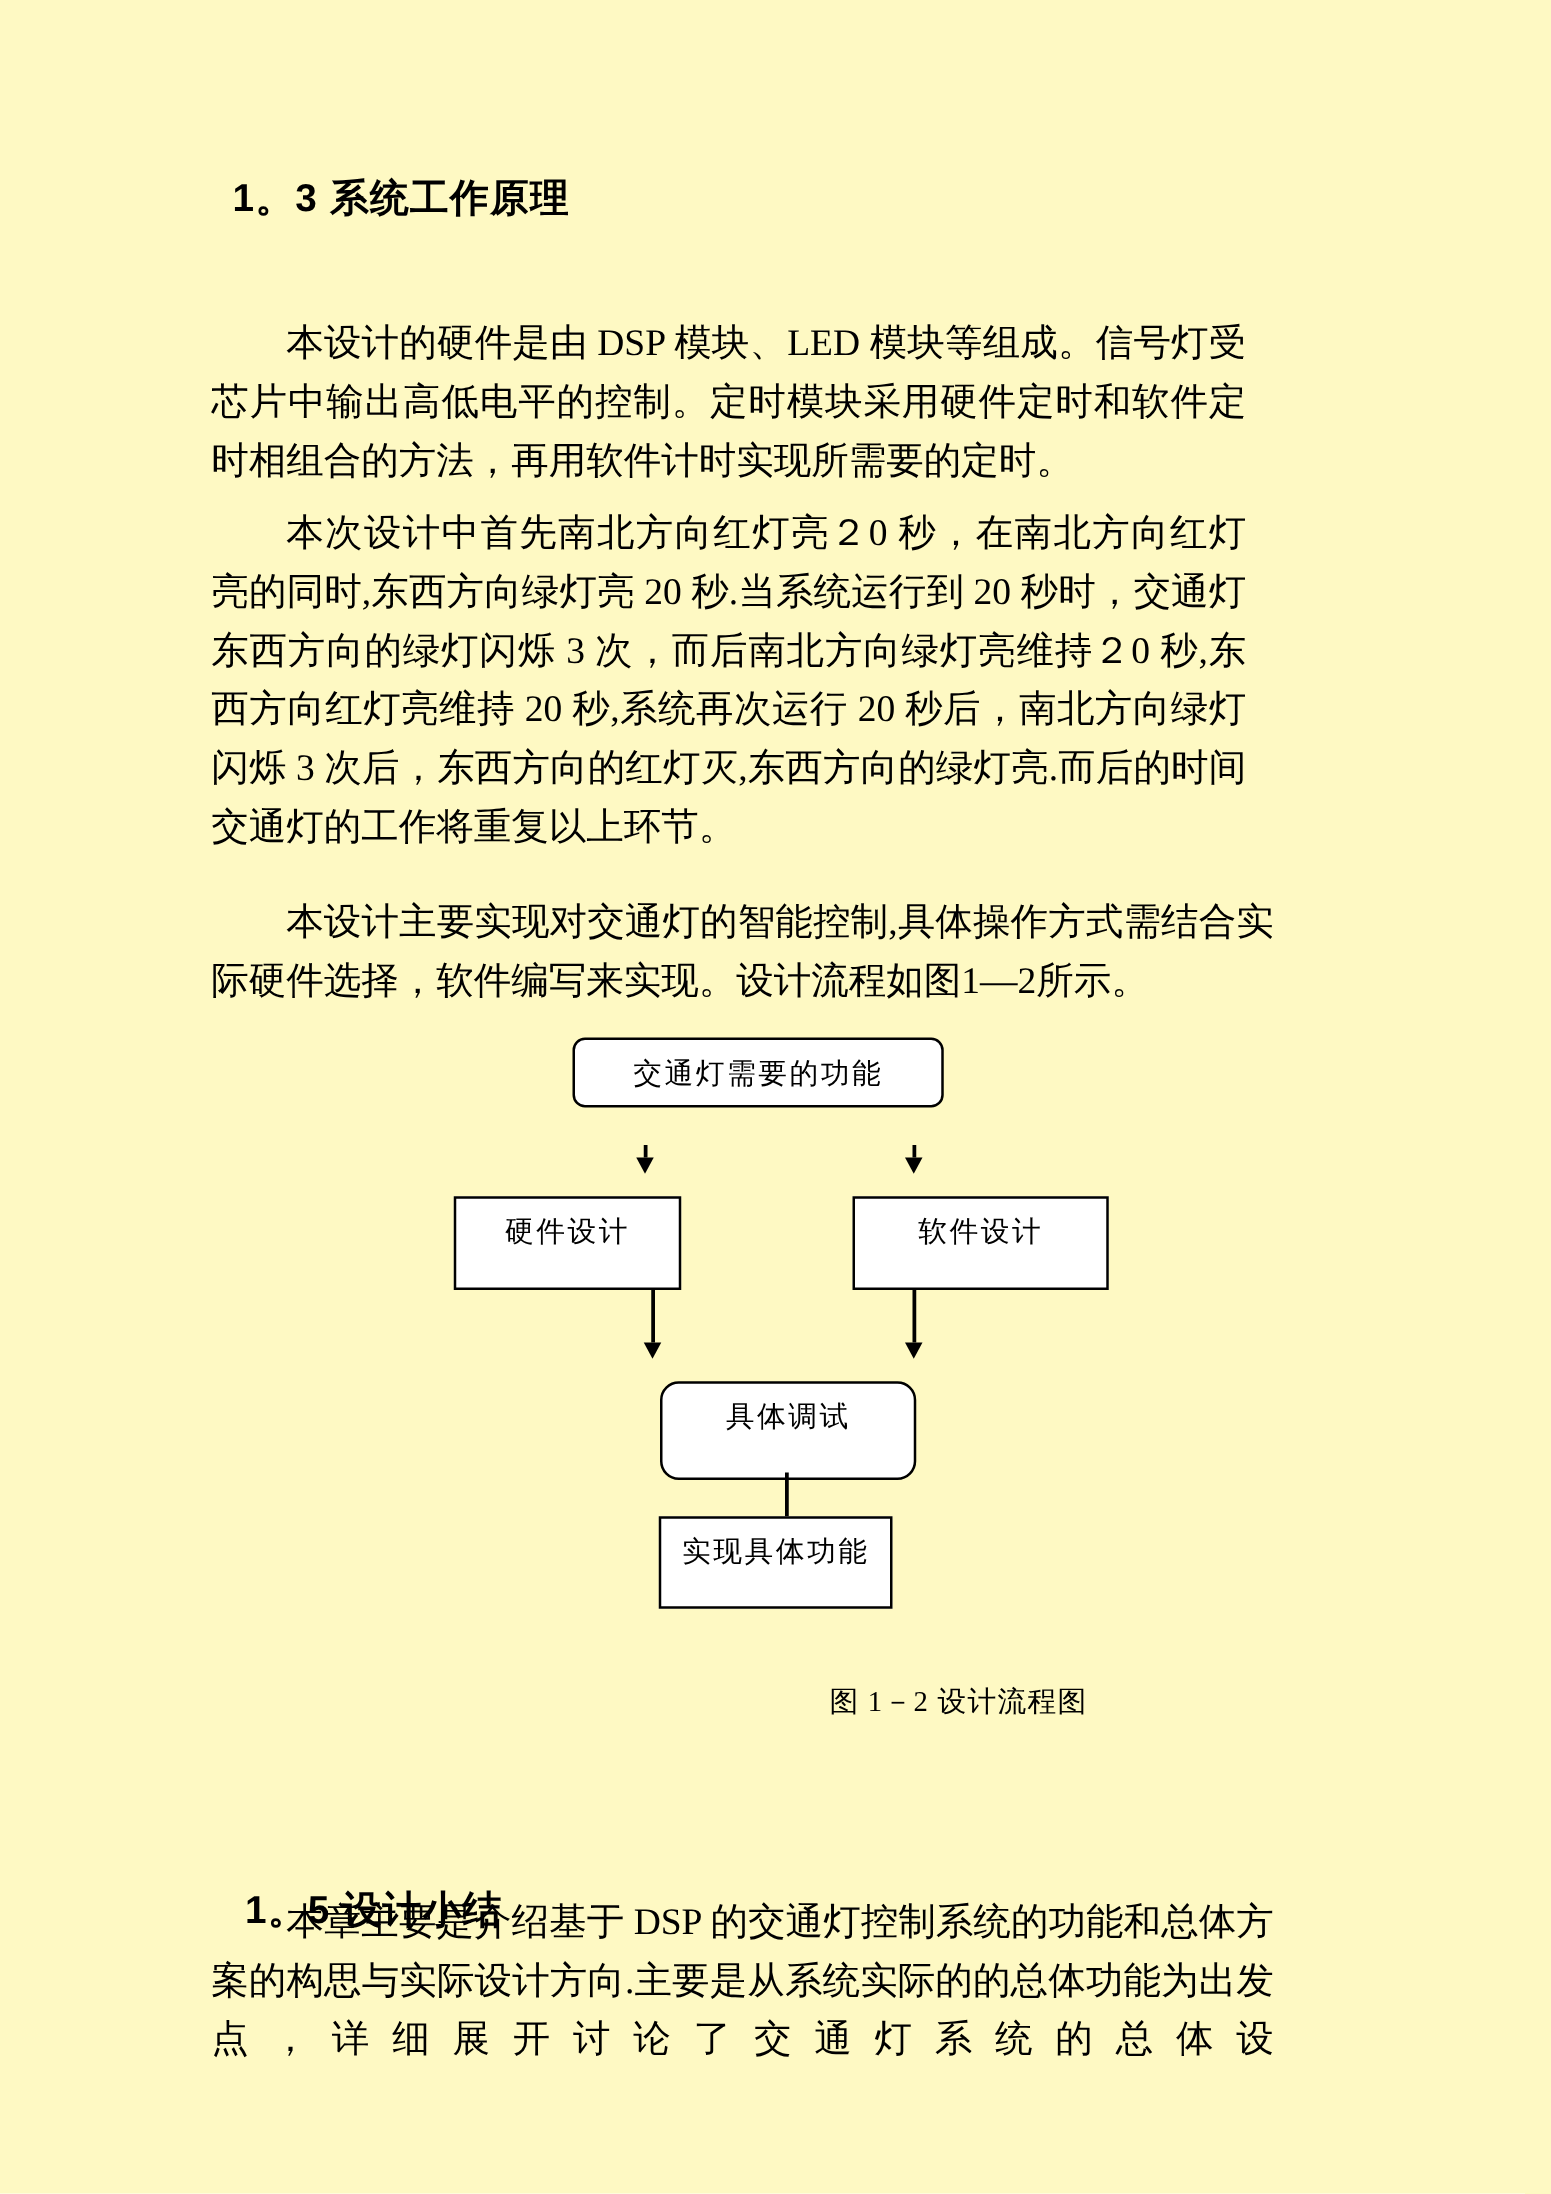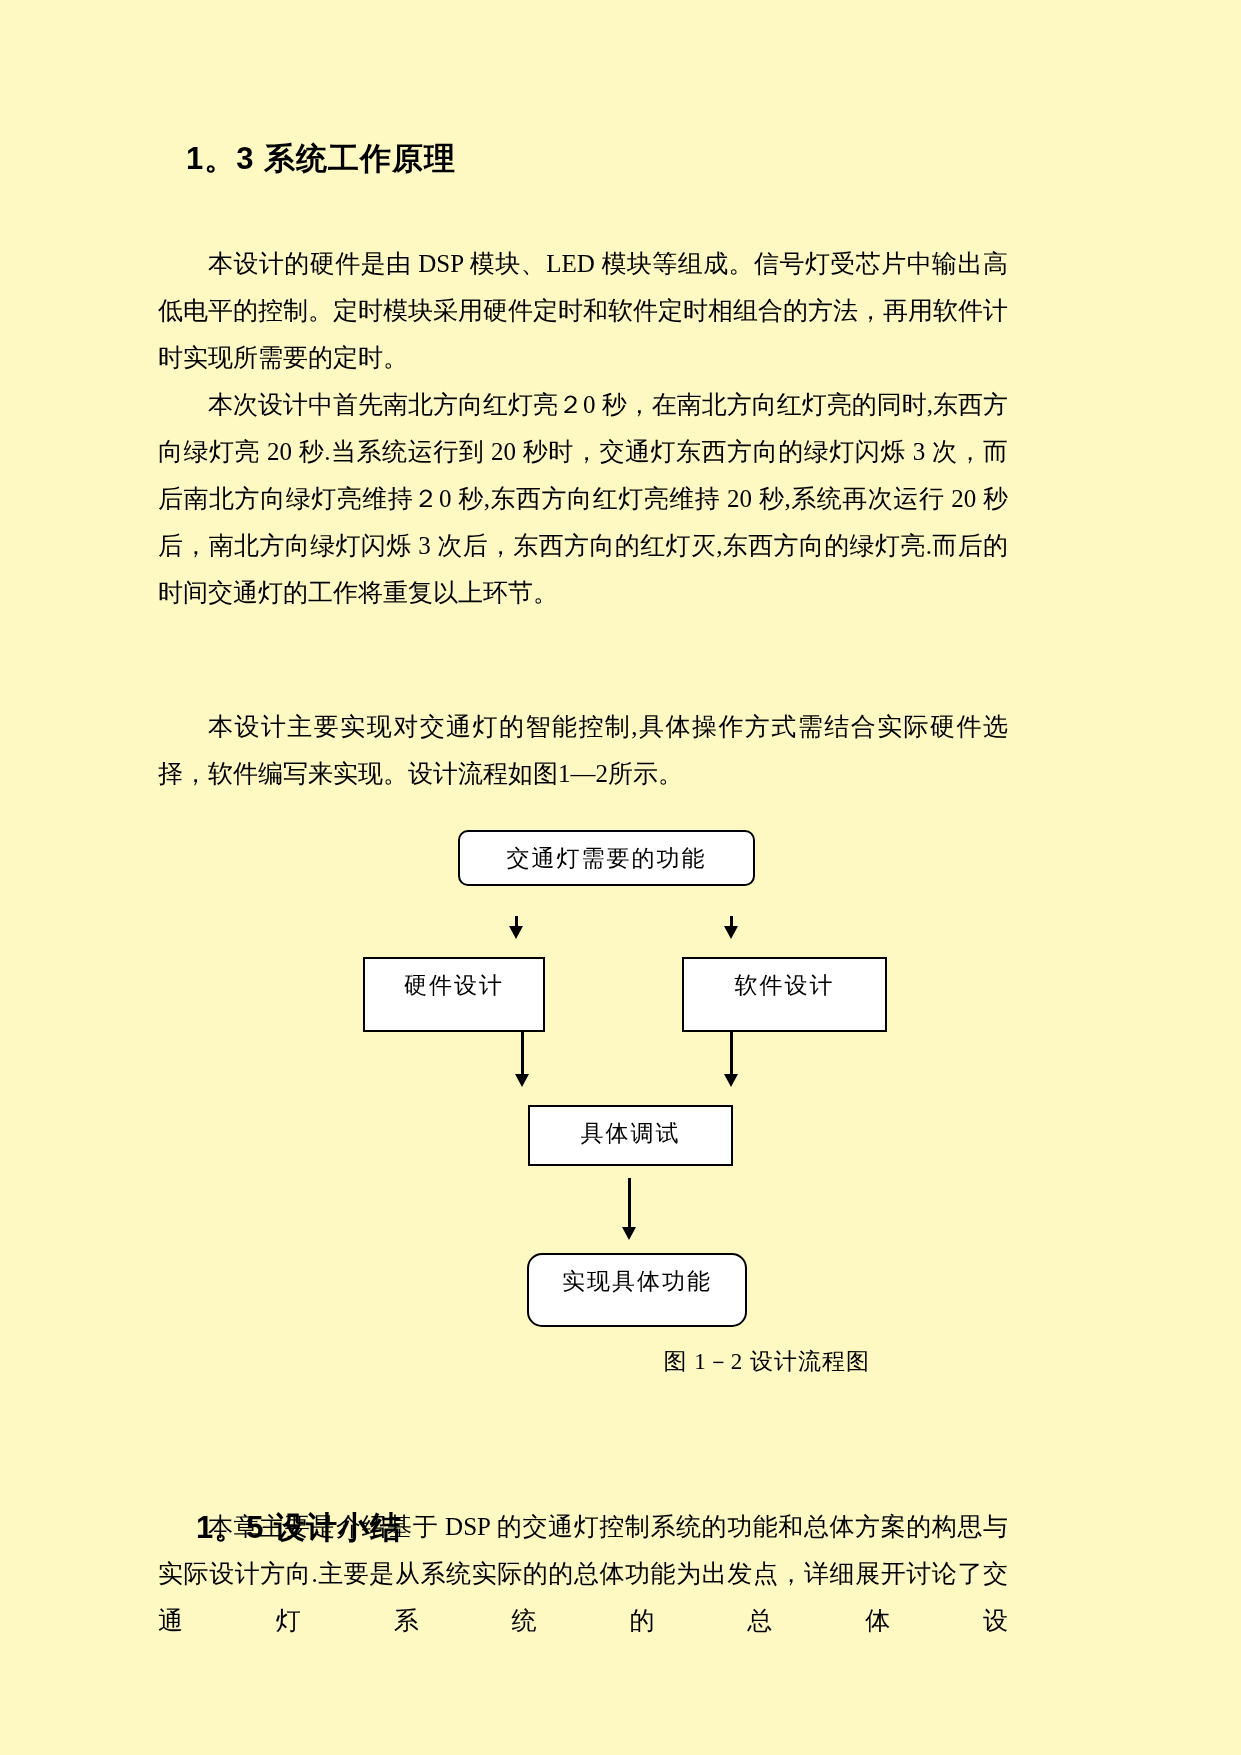--- a/index.html
+++ b/index.html
@@ -11,37 +11,37 @@
     position:absolute;margin:0;
     font-family:"Liberation Sans","DejaVu Sans",sans-serif;
     font-weight:bold;font-size:31px;letter-spacing:1px;white-space:nowrap;
   }
   #h13{left:186px;top:138px;}
   #h14{left:186px;top:620px;}
   #h15{left:196px;top:1476px;margin-top:31px;}
   .bodyblock{position:absolute;left:158px;width:850px;}
   #block1{top:240px;}
   .para{
-    margin:0;font-size:25px;line-height:47px;
+    margin:11px;font-size:30px;line-height:47px;
     text-align:justify;text-justify:inter-character;text-indent:2em;
   }
   #p3{position:absolute;left:158px;top:703px;width:850px;}
   #p4{position:absolute;left:158px;top:1503px;width:850px;text-align-last:justify;}
   
   .fc-box{
     position:absolute;box-sizing:border-box;border:2px solid #000;background:#fff;
     display:flex;justify-content:center;align-items:flex-start;
     font-size:23px;letter-spacing:2px;padding-top:11px;
   }
   .fc-box span{display:block;}
   #fc-top{left:458px;top:830px;width:297px;height:56px;border-radius:10px;align-items:center;padding-top:0;justify-content:center;}
   #fc-hw{left:363px;top:957px;width:182px;height:75px;}
   #fc-sw{left:682px;top:957px;width:205px;height:75px;}
-  #fc-debug{left:528px;top:1105px;width:205px;height:61px;}
-  #fc-impl{left:527px;top:1253px;width:220px;height:74px;border-radius:15px;}
+  #fc-debug{left:528px;top:1105px;width:205px;height:79px;border-radius:15px;}
+  #fc-impl{left:527px;top:1213px;width:187px;height:74px;}
   .arrow{position:absolute;width:14px;display:flex;flex-direction:column;align-items:center;}
   .arrow .shaft{width:3px;flex:1;background:#000;}
   .arrow .head{
     width:0;height:0;flex:0 0 13px;
     border-left:7px solid transparent;border-right:7px solid transparent;border-top:13px solid #000;
   }
   #ar-a{left:509px;top:916px;height:36px;}
   #ar-b{left:724px;top:916px;height:36px;}
   #ar-c{left:515px;top:1032px;height:68px;}
   #ar-d{left:724px;top:1032px;height:68px;}

